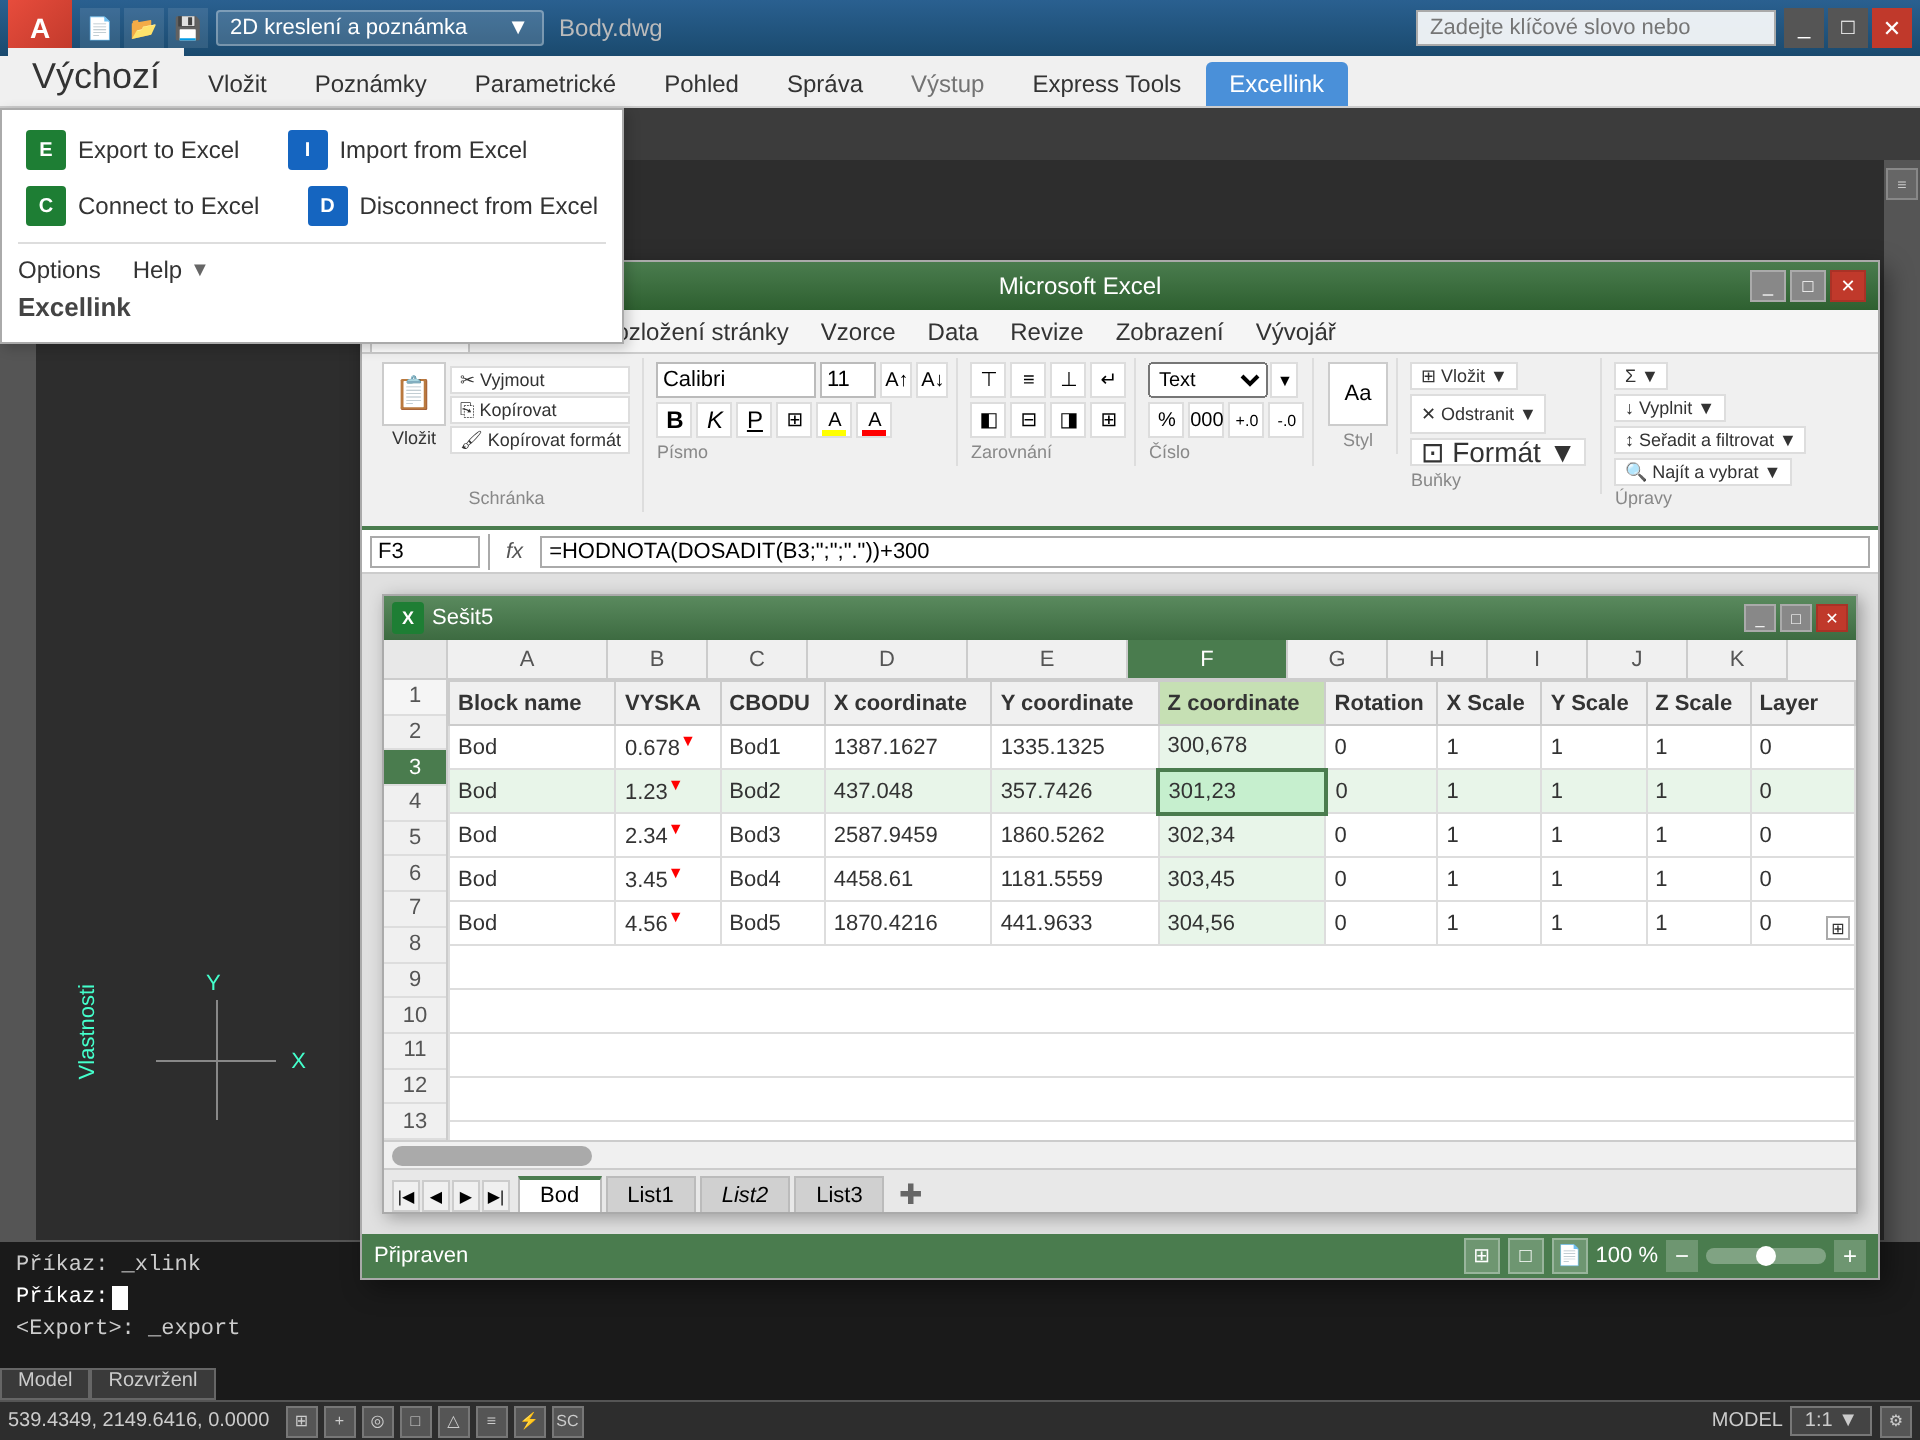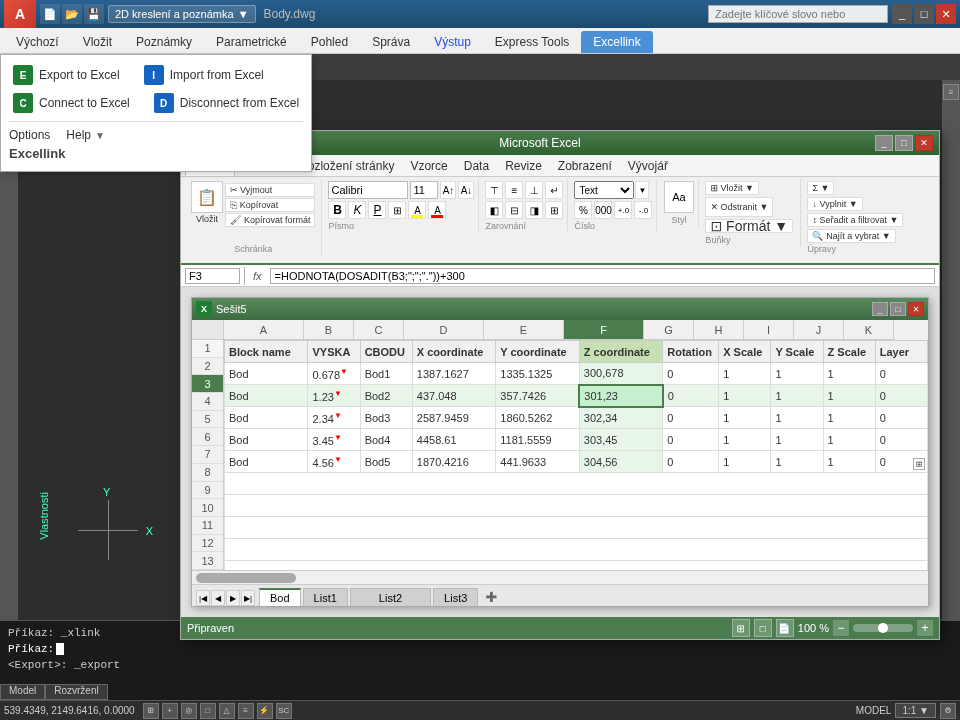--- a/index.html
+++ b/index.html
@@ -22,45 +22,45 @@
 
 <div class="autocad-bg">
 
   <div class="top-bar" style="position:absolute;top:0;left:0;right:0;height:28px;background:linear-gradient(to bottom,#2a6090,#1a4a6e);display:flex;align-items:center;padding:0 4px;gap:4px;z-index:200;">
     <div class="app-button" style="width:32px;height:28px;background:linear-gradient(135deg,#e74c3c,#c0392b);display:flex;align-items:center;justify-content:center;color:white;font-weight:bold;font-size:14px;cursor:pointer;">A</div>
     <div style="display:flex;gap:2px;align-items:center;">
       <div style="width:20px;height:20px;background:rgba(255,255,255,0.1);display:flex;align-items:center;justify-content:center;color:#fff;font-size:11px;cursor:pointer;">📄</div>
       <div style="width:20px;height:20px;background:rgba(255,255,255,0.1);display:flex;align-items:center;justify-content:center;color:#fff;font-size:11px;cursor:pointer;">📂</div>
       <div style="width:20px;height:20px;background:rgba(255,255,255,0.1);display:flex;align-items:center;justify-content:center;color:#fff;font-size:11px;cursor:pointer;">💾</div>
     </div>
-    <div style="background:rgba(255,255,255,0.15);border:1px solid rgba(255,255,255,0.3);color:#fff;font-size:11px;padding:2px 6px;border-radius:2px;display:flex;align-items:center;gap:4px;">
+    <div style="background:rgba(255,255,255,0.15);border:1px solid rgba(255,255,255,0.3);color:#fff;font-size:11px;padding:2px 6px;border-radius:2px;display:flex;align-items:center;gap:20px;">
       <span>2D kreslení a poznámka</span>
       <span>▼</span>
     </div>
     <div style="margin-left:4px;color:#bbb;font-size:12px;display:flex;align-items:center;gap:2px;">
       <span>Body.dwg</span>
     </div>
     <div style="margin-left:auto;background:rgba(255,255,255,0.9);border:1px solid #aaa;display:flex;align-items:center;padding:2px 6px;width:180px;">
       <input type="text" placeholder="Zadejte klíčové slovo nebo výraz." style="border: none; background: transparent; font-size: 11px; outline: none; width: 130px; color: rgb(102, 102, 102);">
     </div>
     <div style="display:flex;gap:2px;">
       <div style="width:20px;height:20px;background:#555;display:flex;align-items:center;justify-content:center;color:#fff;font-size:11px;cursor:pointer;">_</div>
       <div style="width:20px;height:20px;background:#555;display:flex;align-items:center;justify-content:center;color:#fff;font-size:11px;cursor:pointer;">□</div>
       <div style="width:20px;height:20px;background:#c0392b;display:flex;align-items:center;justify-content:center;color:#fff;font-size:11px;cursor:pointer;">✕</div>
     </div>
   </div>
 
   <div style="position:absolute;top:28px;left:0;right:0;height:26px;background:#f0f0f0;display:flex;align-items:flex-end;padding-left:4px;border-bottom:1px solid #ccc;z-index:200;">
-    <div style="padding:4px 12px;font-size:12px;cursor:pointer;color:#333;background:#f0f0f0;">Výchozí</div>
+    <div style="padding:4px 12px;font-size:18px;cursor:pointer;color:#333;background:#f0f0f0;">Výchozí</div>
     <div style="padding:4px 12px;font-size:12px;cursor:pointer;color:#333;background:#f0f0f0;">Vložit</div>
     <div style="padding:4px 12px;font-size:12px;cursor:pointer;color:#333;background:#f0f0f0;">Poznámky</div>
     <div style="padding:4px 12px;font-size:12px;cursor:pointer;color:#333;background:#f0f0f0;">Parametrické</div>
     <div style="padding:4px 12px;font-size:12px;cursor:pointer;color:#333;background:#f0f0f0;">Pohled</div>
     <div style="padding:4px 12px;font-size:12px;cursor:pointer;color:#333;background:#f0f0f0;">Správa</div>
-    <div style="padding:4px 12px;font-size:12px;cursor:pointer;color:#1d4ed8;background:#f0f0f0;">Výstup</div>
+    <div style="padding:4px 12px;font-size:12px;cursor:pointer;color:#737373;background:#f0f0f0;">Výstup</div>
     <div style="padding:4px 12px;font-size:12px;cursor:pointer;color:#333;background:#f0f0f0;">Express Tools</div>
     <div style="padding:4px 12px;font-size:12px;cursor:pointer;background:#4a90d9;color:#fff;border-radius:3px 3px 0 0;">Excellink</div>
   </div>
 
   <div style="position:absolute;top:54px;left:0;background:#fff;border:1px solid #aaa;padding:8px;z-index:300;box-shadow:2px 2px 6px rgba(0,0,0,0.2);min-width:290px;">
     <div style="display:flex;gap:16px;">
       <div style="display:flex;align-items:center;gap:6px;cursor:pointer;padding:2px 4px;">
         <div style="width:20px;height:20px;background:#1e7e34;border-radius:2px;display:flex;align-items:center;justify-content:center;color:white;font-size:10px;font-weight:bold;">E</div>
         <span style="font-size:12px;color:#333;">Export to Excel</span>
       </div>
@@ -452,21 +452,21 @@
 
         <div style="height:22px;background:#e8e8e8;border-top:1px solid #ccc;display:flex;align-items:flex-end;padding:0 4px;">
           <div style="display:flex;gap:1px;margin-right:4px;">
             <div style="width:14px;height:16px;background:#f0f0f0;border:1px solid #ccc;display:flex;align-items:center;justify-content:center;font-size:8px;cursor:pointer;">|◀</div>
             <div style="width:14px;height:16px;background:#f0f0f0;border:1px solid #ccc;display:flex;align-items:center;justify-content:center;font-size:8px;cursor:pointer;">◀</div>
             <div style="width:14px;height:16px;background:#f0f0f0;border:1px solid #ccc;display:flex;align-items:center;justify-content:center;font-size:8px;cursor:pointer;">▶</div>
             <div style="width:14px;height:16px;background:#f0f0f0;border:1px solid #ccc;display:flex;align-items:center;justify-content:center;font-size:8px;cursor:pointer;">▶|</div>
           </div>
           <div style="height:18px;padding:0 10px;background:#fff;border:1px solid #bbb;border-top:2px solid #4a7c4e;border-bottom:none;font-size:11px;cursor:pointer;display:flex;align-items:center;">Bod</div>
           <div style="height:18px;padding:0 10px;background:#d0d0d0;border:1px solid #bbb;border-bottom:none;font-size:11px;cursor:pointer;display:flex;align-items:center;margin-left:2px;">List1</div>
-          <div style="height:18px;padding:0 28px;background:#d0d0d0;border:1px solid #bbb;border-bottom:none;font-size:11px;cursor:pointer;display:flex;align-items:center;margin-left:2px;">List2</div>
+          <div style="height:18px;padding:0 10px;background:#d0d0d0;border:1px solid #bbb;border-bottom:none;font-size:11px;cursor:pointer;display:flex;align-items:center;margin-left:2px;font-style:italic;">List2</div>
           <div style="height:18px;padding:0 10px;background:#d0d0d0;border:1px solid #bbb;border-bottom:none;font-size:11px;cursor:pointer;display:flex;align-items:center;margin-left:2px;">List3</div>
           <div style="width:18px;height:18px;background:transparent;border:none;font-size:14px;cursor:pointer;color:#666;display:flex;align-items:center;justify-content:center;margin-left:4px;">✚</div>
         </div>
       </div>
     </div>
 
     <div style="height:22px;background:#4a7c4e;display:flex;align-items:center;padding:0 6px;">
       <span style="color:#fff;font-size:11px;flex:1;">Připraven</span>
       <div style="display:flex;gap:4px;align-items:center;">
         <div style="width:18px;height:18px;background:rgba(255,255,255,0.2);border:1px solid rgba(255,255,255,0.3);display:flex;align-items:center;justify-content:center;font-size:10px;color:#fff;cursor:pointer;">⊞</div>

